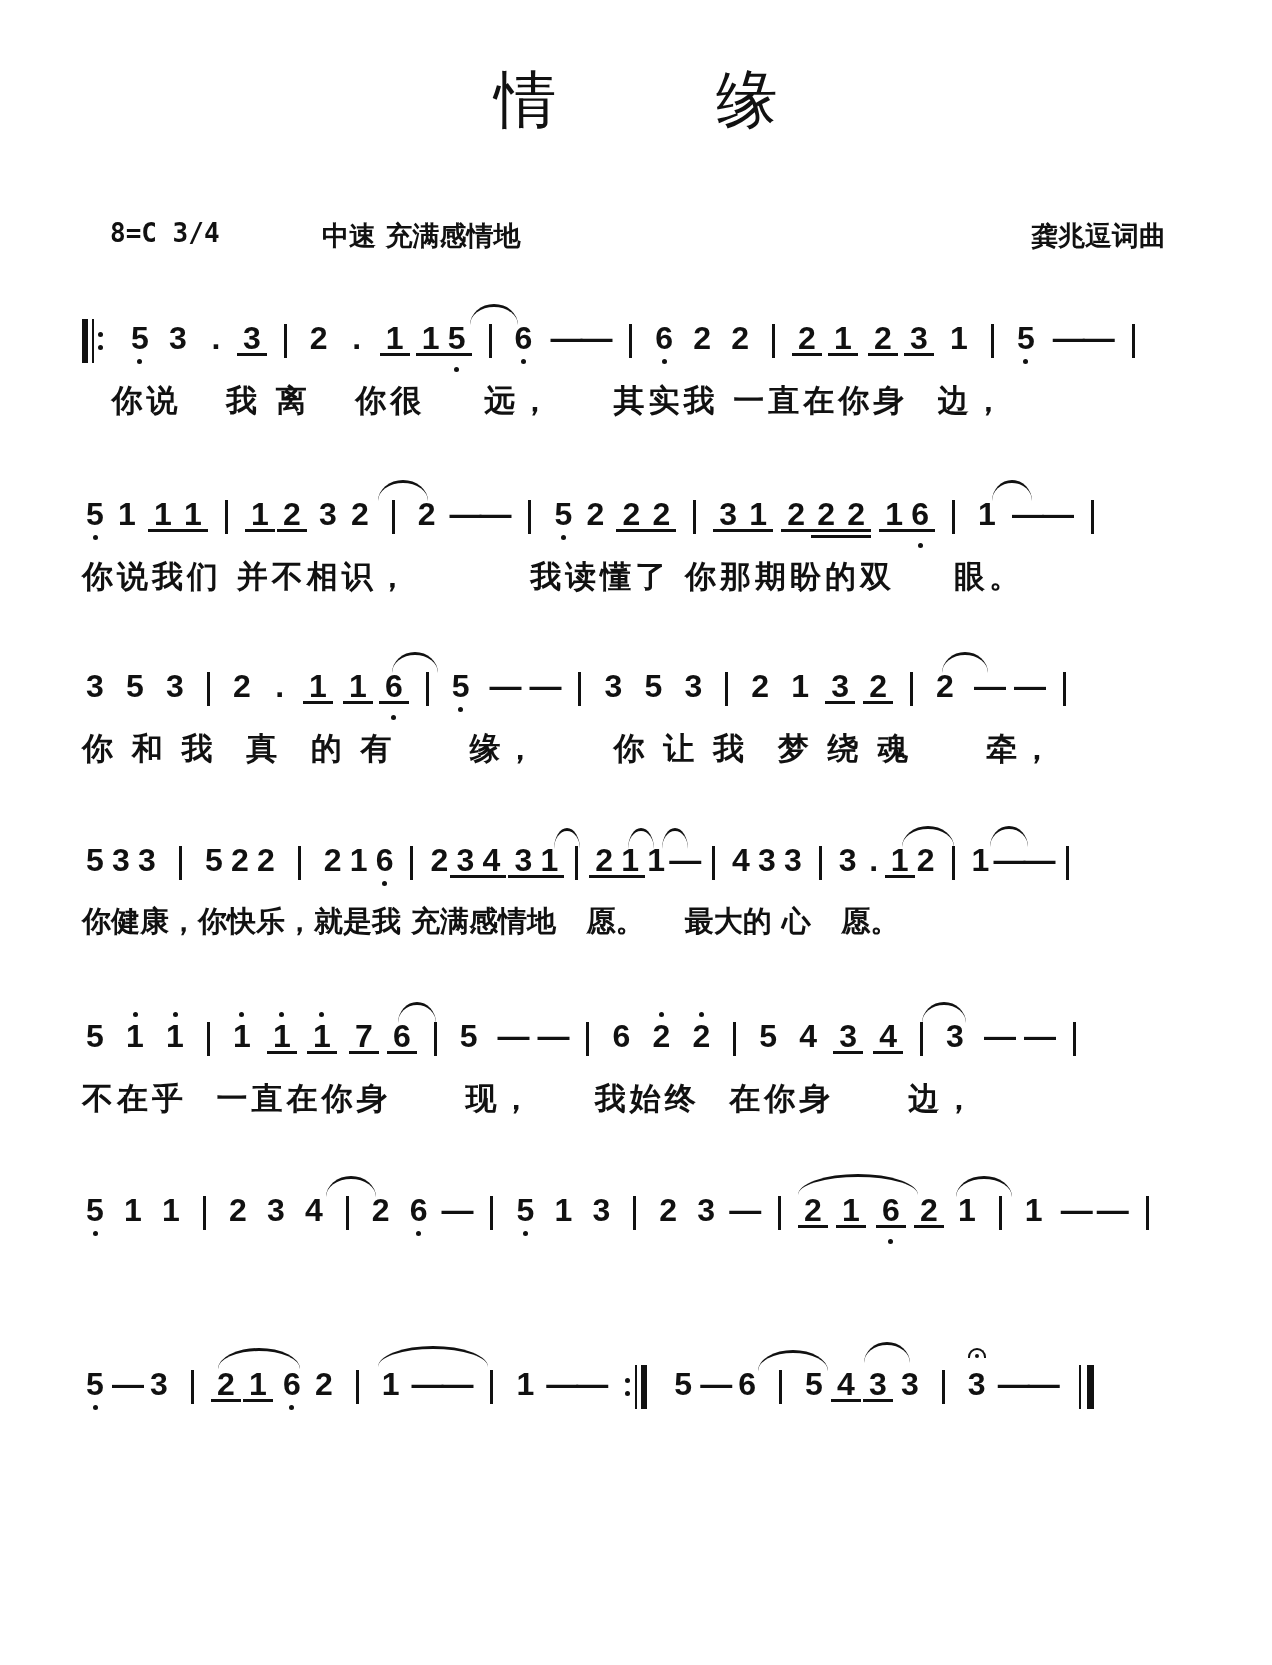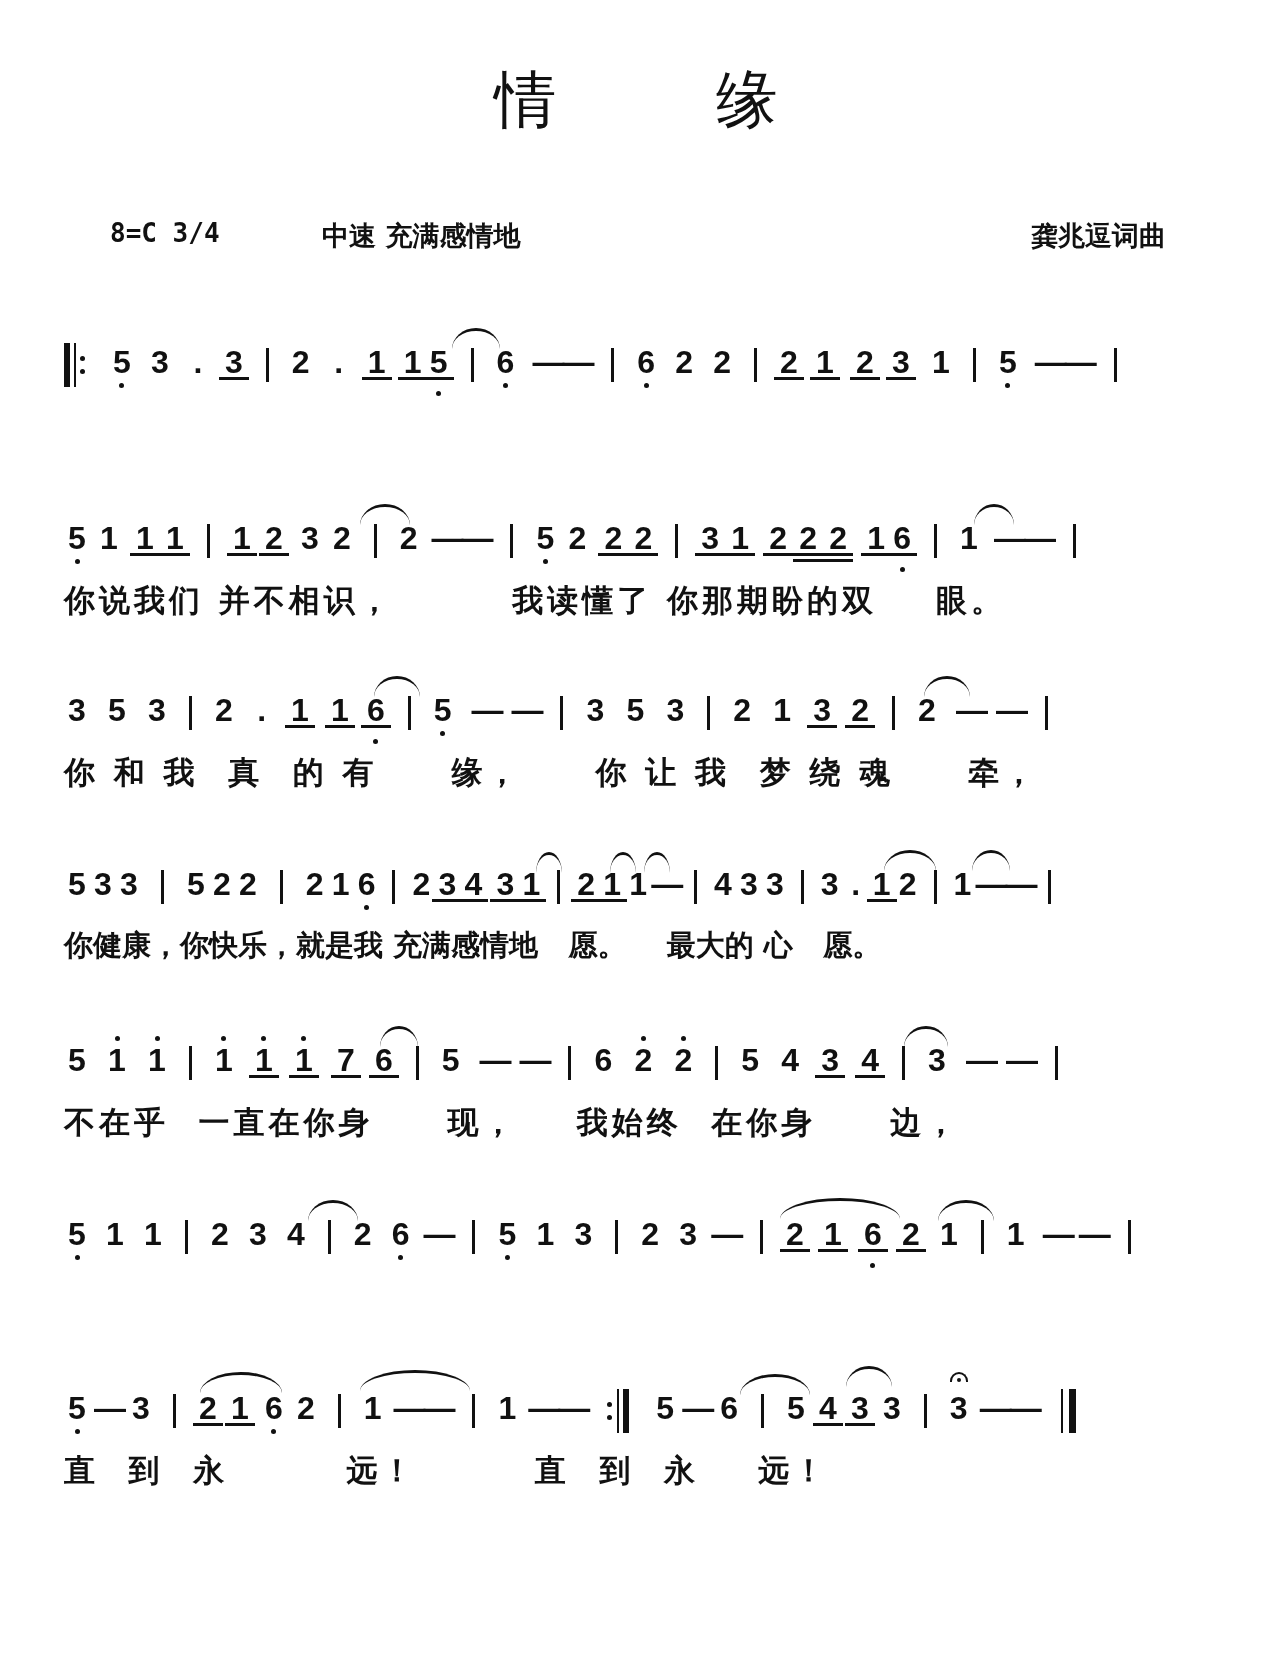--- a/index.html
+++ b/index.html
@@ -9,21 +9,21 @@
   }
   .title {
     position: absolute; top: 58px; left: 0; width: 1272px; text-align: center;
     font-size: 62px; letter-spacing: 70px; font-weight: normal; padding-left: 70px; box-sizing: border-box;
   }
   .meta { position: absolute; top: 218px; font-size: 27px; font-weight: bold; }
   .meta.key { left: 110px; font-family: "DejaVu Sans Mono", "Liberation Mono", monospace; font-size: 26px; }
   .meta.tempo { left: 322px; }
   .meta.credit { right: 106px; text-align: right; }
 
-  .row { position: absolute; left: 64px; width: 1130px; height: 150px; margin-top: 24px; }
+  .row { position: absolute; left: 82px; width: 1130px; height: 150px; }
   .notes { position: absolute; top: 0; left: 0; height: 70px; white-space: nowrap;
            font-family: "Liberation Sans", "DejaVu Sans", sans-serif; font-size: 32px; font-weight: bold; }
   .lyrics { position: absolute; top: 62px; left: 0; white-space: pre; font-size: 31px; font-weight: bold;
             letter-spacing: 4px; }
 
   .n { position: relative; display: inline-block; width: 26px; text-align: center; line-height: 40px; }
   .n.dash { width: 30px; }
   .n .lo { position: absolute; left: 50%; bottom: -6px; width: 5px; height: 5px; margin-left: -2.5px; border-radius: 50%; background: #111; }
   .n .hi { position: absolute; left: 50%; top: -4px; width: 5px; height: 5px; margin-left: -2.5px; border-radius: 50%; background: #111; }
   .n.u::after { content: ""; position: absolute; left: -2px; right: -2px; bottom: 2px; height: 3px; background: #111; }
@@ -64,20 +64,21 @@
     <span class="n">6<i class="lo"></i></span><span class="n dash" style="margin-left:14px">—</span><span class="n dash">—</span>
     <span class="bar"></span>
     <span class="n">6<i class="lo"></i></span><span class="n" style="margin-left:12px">2</span><span class="n" style="margin-left:12px">2</span>
     <span class="bar"></span>
     <span class="n u">2</span><span class="n u" style="margin-left:10px">1</span><span class="n u" style="margin-left:14px">2</span><span class="n u" style="margin-left:10px">3</span><span class="n" style="margin-left:14px">1</span>
     <span class="bar"></span>
     <span class="n">5<i class="lo"></i></span><span class="n dash" style="margin-left:14px">—</span><span class="n dash">—</span>
     <span class="bar"></span>
   </div>
   <div class="tie" style="left:388px; top:-14px; width:48px;"></div>
+  <div class="lyrics">  你说   我 离   你很    远，    其实我 一直在你身  边，</div>
 </div>
 
 <div class="row" style="top:494px;">
   <div class="notes">
     <span class="n">5<i class="lo"></i></span><span class="n" style="margin-left:6px">1</span><span class="n u" style="margin-left:10px">1</span><span class="n u" style="margin-left:4px">1</span>
     <span class="bar"></span>
     <span class="n u">1</span><span class="n u" style="margin-left:6px">2</span><span class="n" style="margin-left:10px">3</span><span class="n" style="margin-left:6px">2</span>
     <span class="bar"></span>
     <span class="n">2</span><span class="n dash" style="margin-left:10px">—</span><span class="n dash">—</span>
     <span class="bar"></span>
@@ -196,14 +197,13 @@
     <span class="bar"></span>
     <span class="n">5</span><span class="n u" style="margin-left:6px">4</span><span class="n u" style="margin-left:6px">3</span><span class="n" style="margin-left:6px">3</span>
     <span class="bar"></span>
     <span class="n">3<i class="fermata"></i></span><span class="n dash" style="margin-left:8px">—</span><span class="n dash">—</span>
     <span class="final"><span class="thin"></span><span class="thick"></span></span>
   </div>
   <div class="tie" style="left:136px; top:-16px; width:82px;"></div>
   <div class="tie" style="left:296px; top:-18px; width:110px;"></div>
   <div class="tie" style="left:676px; top:-14px; width:70px;"></div>
   <div class="tie" style="left:782px; top:-22px; width:46px;"></div>
-  <div class="lyrics">直  到  永        远！        直  到  永    远！</div>
 </div>
 
 </body></html>

